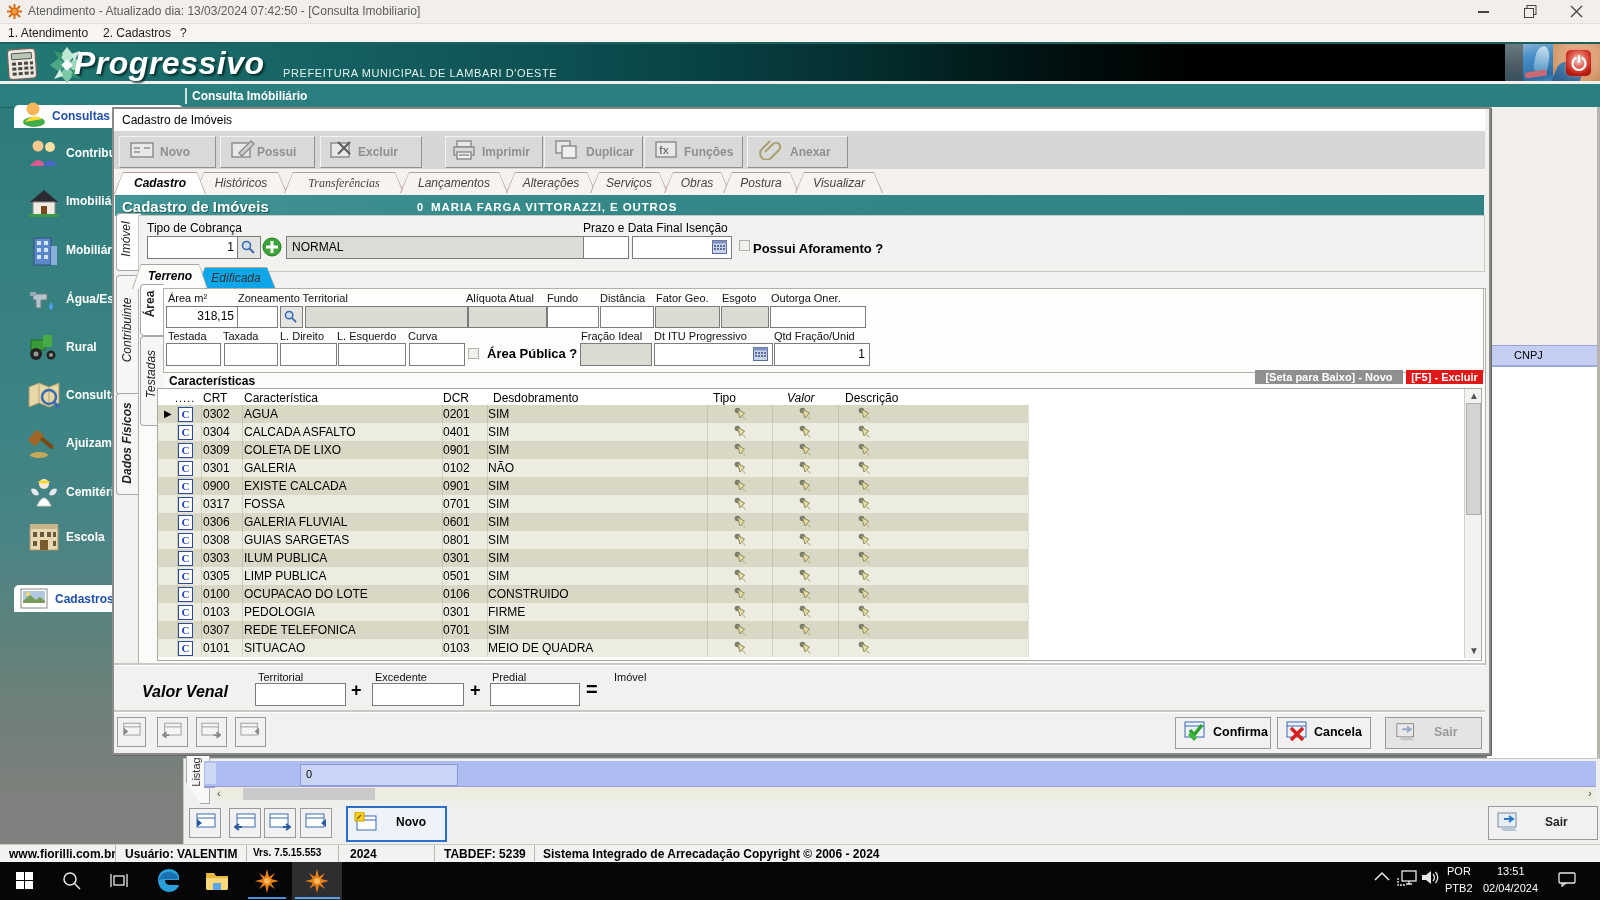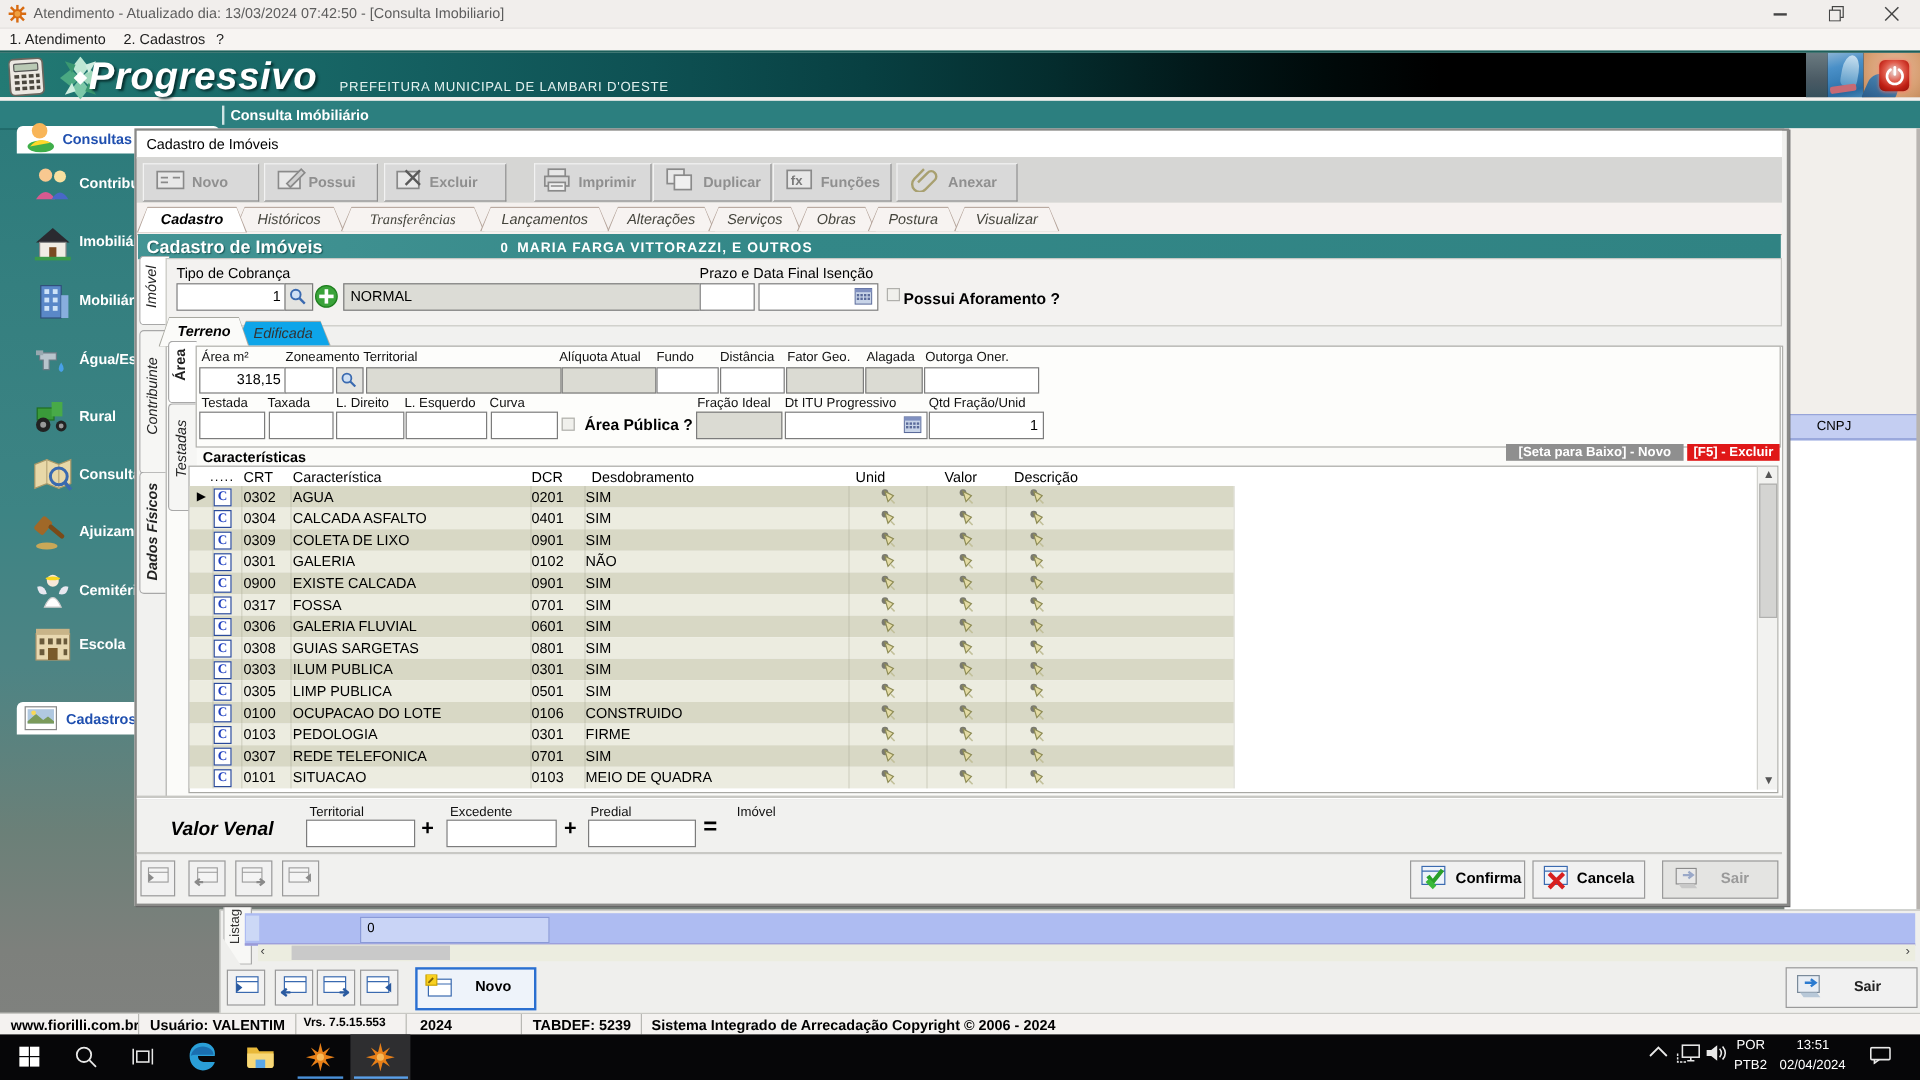--- a/index.html
+++ b/index.html
@@ -503,21 +503,21 @@
  <div class="vtab" style="left:26px;top:227px;width:23px;height:88px;"></div>
  <div class="vtxt" style="left:4px;top:258px;width:66px;text-align:center;">Testadas</div>
 
  <div class="abs" style="left:49px;top:179px;width:1319px;height:83px;background:#fdfdfb;border:1px solid #b0b0ac;"></div>
  <div class="lb2" style="left:54px;top:183px;">Área m²</div>
  <div class="lb2" style="left:124px;top:183px;">Zoneamento Territorial</div>
  <div class="lb2" style="left:352px;top:183px;">Alíquota Atual</div>
  <div class="lb2" style="left:433px;top:183px;">Fundo</div>
  <div class="lb2" style="left:486px;top:183px;">Distância</div>
  <div class="lb2" style="left:542px;top:183px;">Fator Geo.</div>
- <div class="lb2" style="left:608px;top:183px;">Alagada</div>
+ <div class="lb2" style="left:608px;top:183px;">Esgoto</div>
  <div class="lb2" style="left:657px;top:183px;">Outorga Oner.</div>
  <div class="in" style="left:52px;top:197px;width:67px;height:20px;font-size:12px;text-align:right;line-height:19px;padding-right:4px;">318,15</div>
  <div class="in" style="left:123px;top:197px;width:39px;height:20px;"></div>
  <div class="in" style="left:166px;top:197px;width:21px;height:20px;background:#e4e4e0;"></div>
  <svg class="abs" style="left:170px;top:201px" width="13" height="13" viewBox="0 0 14 14" fill="none">
         <circle cx="5.5" cy="5.5" r="4" stroke="#3a6ab0" stroke-width="1.6" fill="#cfe0f4"></circle>
         <line x1="8.5" y1="8.5" x2="13" y2="13" stroke="#3a6ab0" stroke-width="2"></line>
       </svg>
  <div class="ing" style="left:191px;top:197px;width:161px;height:20px;"></div>
  <div class="ing" style="left:354px;top:197px;width:77px;height:20px;"></div>
@@ -562,22 +562,22 @@
  <div class="abs" style="left:1141px;top:261px;width:148px;height:14px;background:#8f8f8f;font-size:11px;font-weight:bold;color:#fff;text-align:center;line-height:14px;">[Seta para Baixo] - Novo</div>
  <div class="abs" style="left:1292px;top:261px;width:77px;height:14px;background:#e01818;font-size:11px;font-weight:bold;color:#fff;text-align:center;line-height:14px;">[F5] - Excluir</div>
  <div class="abs nw" style="left:55px;top:265px;font-size:12px;font-weight:bold;color:#000;">Características</div>
 
  <div class="abs" style="left:43px;top:279px;width:1323px;height:271px;background:#fff;border:1px solid #a8a8a4;">
   <div class="abs nw" style="left:17px;top:3px;font-size:11px;color:#000;letter-spacing:1px;">.....</div>
   <div class="abs nw" style="left:45px;top:2px;font-size:12px;color:#000;">CRT</div>
   <div class="abs nw" style="left:86px;top:2px;font-size:12px;color:#000;">Característica</div>
   <div class="abs nw" style="left:285px;top:2px;font-size:12px;color:#000;">DCR</div>
   <div class="abs nw" style="left:335px;top:2px;font-size:12px;color:#000;">Desdobramento</div>
-  <div class="abs nw" style="left:555px;top:2px;font-size:12px;color:#000;">Unid</div>
-  <div class="abs nw" style="left:629px;top:2px;font-size:12px;color:#000;">Valor</div>
+  <div class="abs nw" style="left:555px;top:2px;font-size:12px;color:#000;">Tipo</div>
+  <div class="abs nw" style="left:629px;top:2px;font-size:12px;color:#000;font-style:italic;">Valor</div>
   <div class="abs nw" style="left:687px;top:2px;font-size:12px;color:#000;">Descrição</div>
   <div id="rows" class="abs" style="left:0;top:16px;width:870px;height:252px;">
 <div class="gridrow" style="top:0px;background:#d8d8c5;">
             <span style="position:absolute;left:6px;top:3px;font-size:10px;">▶</span>
             <span style="position:absolute;left:20px;top:2px;width:13px;height:13px;background:#fff;border:1px solid #2a4a9a;font-size:11px;font-weight:bold;color:#2040c0;text-align:center;line-height:13px;font-family:'Liberation Serif',serif;">C</span>
             <span style="position:absolute;left:45px;top:2px;">0302</span>
             <span style="position:absolute;left:86px;top:2px;">AGUA</span>
             <span style="position:absolute;left:285px;top:2px;">0201</span>
             <span style="position:absolute;left:330px;top:2px;">SIM</span>
             <span style="position:absolute;left:575px;top:2px;"><svg width="14" height="14" viewBox="0 0 14 14">

